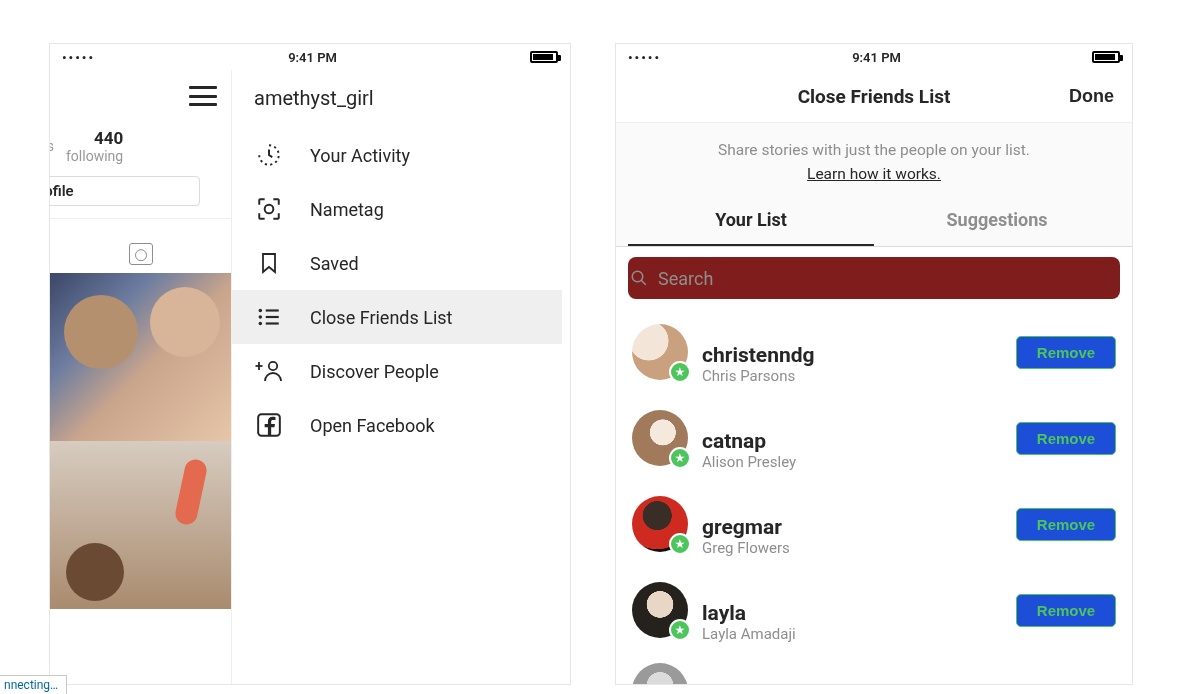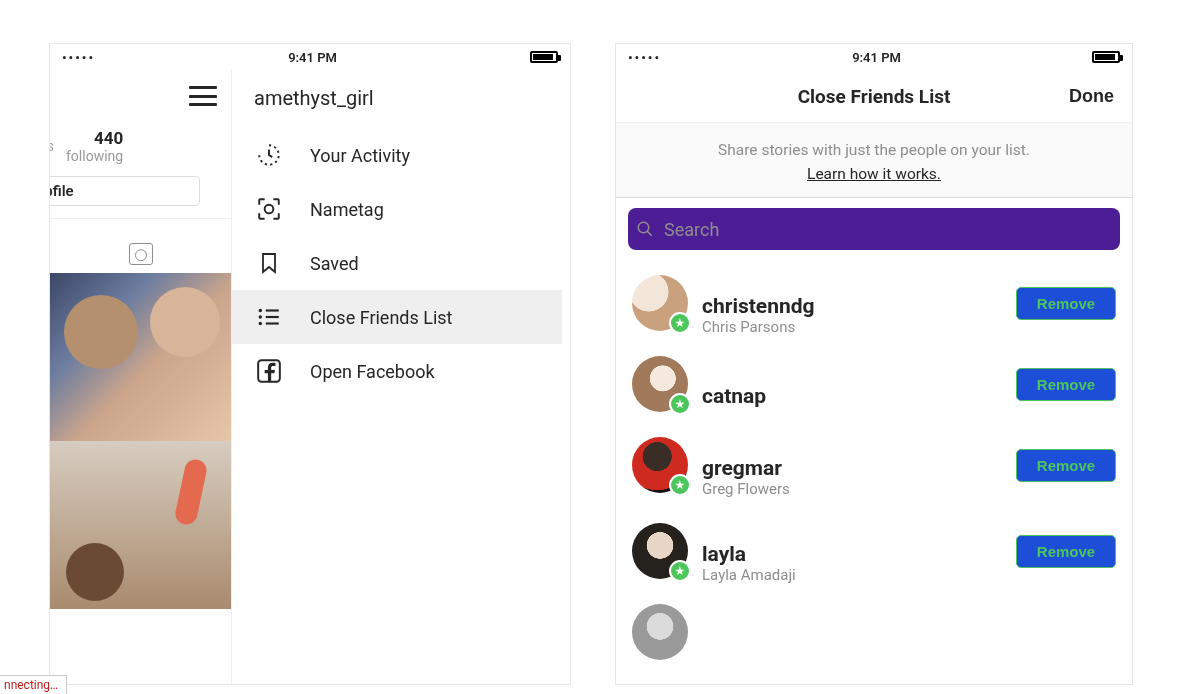--- a/index.html
+++ b/index.html
@@ -105,21 +105,21 @@
   .r-sub {
     background:#fafafa; border-top:1px solid #efefef; border-bottom:1px solid #dbdbdb;
     text-align:center; color:#8e8e8e; padding:18px 12px 0; font-size:15.5px;
   }
   .r-sub .learn { color:#262626; text-decoration:underline; display:block; margin:6px 0 14px; font-size:15.5px;}
   .tabs { display:flex; }
   .tab { flex:1; text-align:center; padding:12px 0 14px; font-size:18px; font-weight:700; cursor:pointer; color:#8e8e8e;}
   .tab.active { color:#262626; border-bottom:2px solid #262626; }
   .search-wrap { padding:10px 12px; }
   .search-box {
-    background:#4c1d95; border-radius:8px; height:42px; display:flex; align-items:center; gap:10px; padding:0 8px;
+    background:#7f1d1d; border-radius:8px; height:42px; display:flex; align-items:center; gap:10px; padding:0 2px;
     color:#8e8e8e; font-size:18px;
   }
   .friend-row { display:flex; align-items:center; gap:14px; padding:10px 16px; }
   .avatar {
     width:56px; height:56px; border-radius:50%; position:relative; flex-shrink:0;
   }
   .avatar .star {
     position:absolute; right:-3px; bottom:-3px; width:22px; height:22px; background:#4cc55c; border-radius:50%;
     border:2.5px solid #fff; display:flex; align-items:center; justify-content:center; color:#fff; font-size:12px;
   }
@@ -134,21 +134,21 @@
   
   .av1 { background: radial-gradient(circle at 30% 30%, #f3e5d8 0 35%, #caa17f 36% 100%); }
   .av2 { background: radial-gradient(circle at 55% 40%, #f5e9de 0 28%, #a17a5c 29% 100%); }
   .av3 { background: radial-gradient(circle at 45% 35%, #3a2d25 0 30%, #cf2a20 31% 70%, #111 71% 100%); }
   .av4 { background: radial-gradient(circle at 50% 40%, #e8d6c6 0 30%, #25221d 31% 100%); }
   .av5 { background: radial-gradient(circle at 50% 40%, #d5d5d5 0 30%, #888 31% 100%); }
 
   
   .loading-frag {
     position:absolute; left:0; bottom:0; background:#fff; border:1px solid #c9c9c9;
-    font-size:12px; color:#b91c1c; padding:2px 8px 2px 4px; border-left:none; border-bottom:none;
+    font-size:12px; color:#0369a1; padding:2px 8px 2px 4px; border-left:none; border-bottom:none;
   }
 </style>
 </head>
 <body>
 
 <div class="stage">
 
   <div class="phone left">
     <div class="statusbar">
       <span class="dots">•••••</span>
@@ -221,20 +221,31 @@
                 <circle cx="4" cy="18" r="1.6" fill="#262626" stroke="none"></circle>
                 <line x1="9" y1="6" x2="21" y2="6"></line>
                 <line x1="9" y1="12" x2="21" y2="12"></line>
                 <line x1="9" y1="18" x2="21" y2="18"></line>
               </svg>
             </span>
             <span>Close Friends List</span>
           </div>
           <div class="menu-item">
             <span class="mi-icon">
+              <svg width="28" height="26" viewBox="0 0 28 24" fill="none" stroke="#262626" stroke-width="1.8">
+                <line x1="4" y1="3" x2="4" y2="11"></line>
+                <line x1="0.5" y1="7" x2="7.5" y2="7"></line>
+                <circle cx="18" cy="7" r="4.2"></circle>
+                <path d="M10 22c0-4.4 3.6-8 8-8s8 3.6 8 8"></path>
+              </svg>
+            </span>
+            <span>Discover People</span>
+          </div>
+          <div class="menu-item">
+            <span class="mi-icon">
               <svg width="26" height="26" viewBox="0 0 24 24" fill="none" stroke="#262626" stroke-width="1.8">
                 <rect x="2" y="2" width="20" height="20" rx="3"></rect>
                 <path d="M14 22v-8h3l.5-3H14V9c0-1 .4-1.6 1.8-1.6H18V4.6C17.6 4.5 16.4 4.4 15.2 4.4 12.6 4.4 11 6 11 8.7V11H8v3h3v8" fill="#262626" stroke="none"></path>
               </svg>
             </span>
             <span>Open Facebook</span>
           </div>
         </div>
       </div>
     </div>
@@ -248,20 +259,24 @@
           <span class="fill"></span>
         </span>
     </div>
     <div class="r-nav" style="position:relative;">
       <span class="r-title">Close Friends List</span>
       <button class="r-done">Done</button>
     </div>
     <div class="r-sub">
       <div>Share stories with just the people on your list.</div>
       <a class="learn">Learn how it works.</a>
+      <div class="tabs">
+        <div class="tab active">Your List</div>
+        <div class="tab">Suggestions</div>
+      </div>
     </div>
     <div class="search-wrap">
       <div class="search-box">
         <svg width="18" height="18" viewBox="0 0 24 24" fill="none" stroke="#8e8e8e" stroke-width="2">
           <circle cx="10" cy="10" r="7"></circle>
             <line x1="21" y1="21" x2="15" y2="15"></line>
         </svg>
         <span>Search</span>
       </div>
     </div>
@@ -276,20 +291,21 @@
           <div class="friend-name">Chris Parsons</div>
         </div>
         <button class="remove-btn">Remove</button>
       </div>
       <div class="friend-row">
         <div class="avatar av2">
           <div class="star">★</div>
         </div>
         <div class="friend-text">
           <div class="friend-user">catnap</div>
+          <div class="friend-name">Alison Presley</div>
         </div>
         <button class="remove-btn">Remove</button>
       </div>
       <div class="friend-row">
         <div class="avatar av3">
           <div class="star">★</div>
         </div>
         <div class="friend-text">
           <div class="friend-user">gregmar</div>
           <div class="friend-name">Greg Flowers</div>

